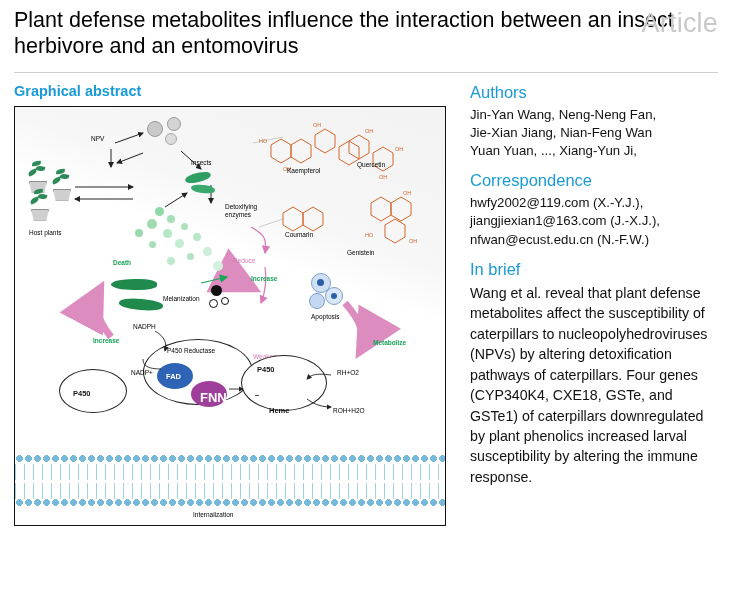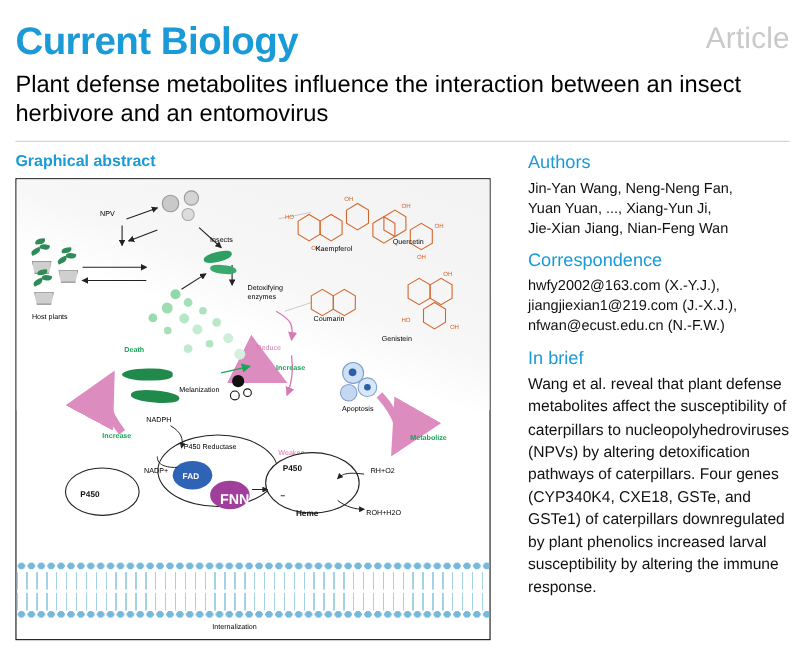--- a/index.html
+++ b/index.html
@@ -44,21 +44,21 @@
     color: #000;
     max-width: 716px;
   }
   .rule {
     border: none;
     border-top: 1px solid #cfcfcf;
     margin: 12px 2px 10px 2px;
   }
   .columns {
     display: flex;
-    gap: 24px;
+    gap: 14px;
     align-items: flex-start;
     padding-left: 2px;
   }
   .left-col { width: 432px; }
   .right-col { width: 272px; }
   .section-head {
     color: #1a9ad6;
     font-size: 14.5px;
     font-weight: 700;
     margin: 0 0 7px 0;
@@ -160,21 +160,20 @@
   }
   .ftext { position: absolute; font-size: 6.5px; }
 </style>
 </head>
 <body>
 
 <div class="page">
 
   <div class="article-tag">Article</div>
 
-  <div class="journal-title">Current Biology</div>
 
   <div class="paper-title">Plant defense metabolites influence the interaction between an insect herbivore and an entomovirus</div>
 
   <hr class="rule">
 
   <div class="columns">
 
     <div class="left-col">
       <div class="section-head">Graphical abstract</div>
 
@@ -370,30 +369,30 @@
         <div class="ftext" style="left:178px; top:404px;">Internalization</div>
       </div>
     </div>
 
     <div class="right-col">
 
       <div class="right-block">
         <div class="section-head big">Authors</div>
         <div class="right-text">
           <span class="ln">Jin-Yan Wang, Neng-Neng Fan,</span>
+          <span class="ln">Jie-Xian Jiang, Nian-Feng Wan</span>
           <span class="ln">Yuan Yuan, ..., Xiang-Yun Ji,</span>
-          <span class="ln">Jie-Xian Jiang, Nian-Feng Wan</span>
         </div>
       </div>
 
       <div class="right-block">
         <div class="section-head big">Correspondence</div>
         <div class="right-text">
-          <span class="ln">hwfy2002@163.com (X.-Y.J.),</span>
-          <span class="ln">jiangjiexian1@219.com (J.-X.J.),</span>
+          <span class="ln">hwfy2002@119.com (X.-Y.J.),</span>
+          <span class="ln">jiangjiexian1@163.com (J.-X.J.),</span>
           <span class="ln">nfwan@ecust.edu.cn (N.-F.W.)</span>
         </div>
       </div>
 
       <div class="right-block">
         <div class="section-head big">In brief</div>
         <div class="inbrief-text">Wang et al. reveal that plant defense metabolites affect the susceptibility of caterpillars to nucleopolyhedroviruses (NPVs) by altering detoxification pathways of caterpillars. Four genes (CYP340K4, CXE18, GSTe, and GSTe1) of caterpillars downregulated by plant phenolics increased larval susceptibility by altering the immune response.</div>
       </div>
 
     </div>

